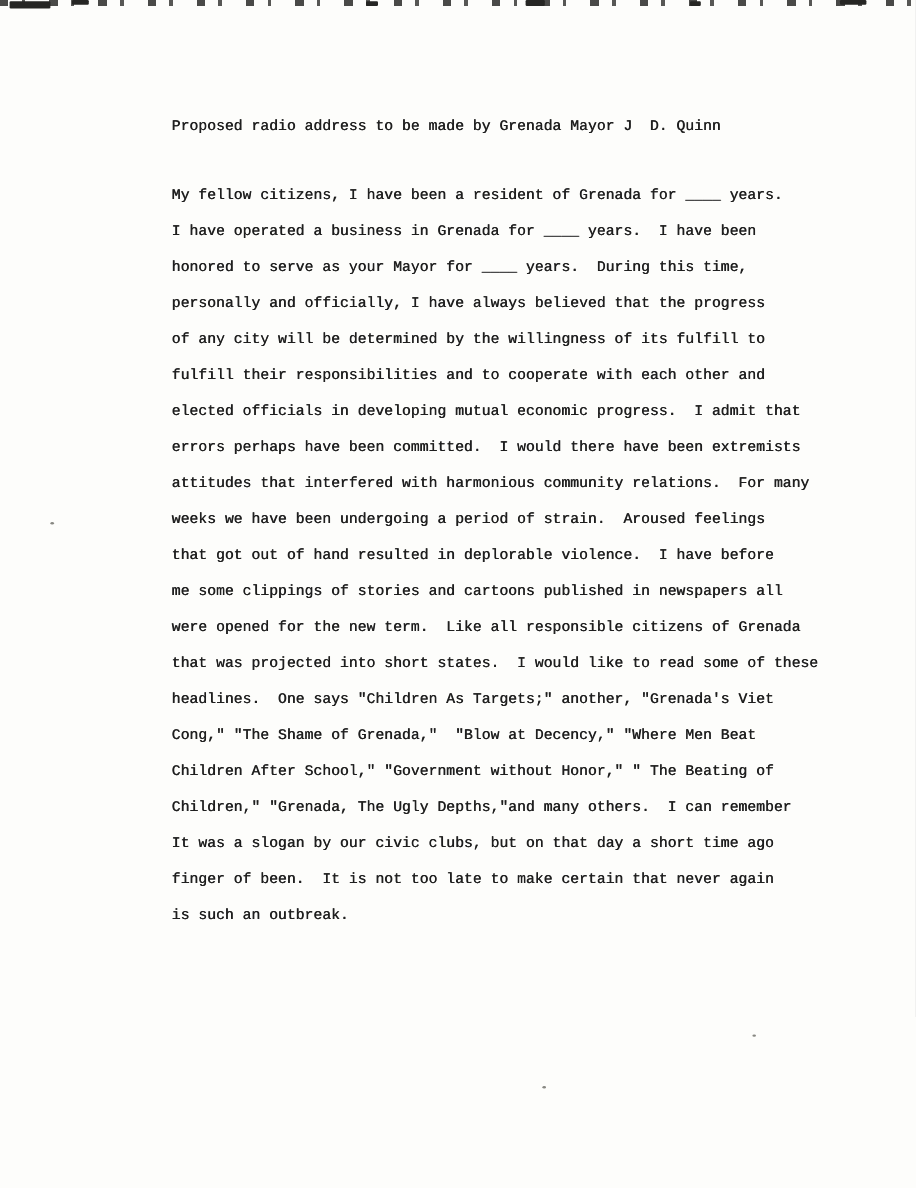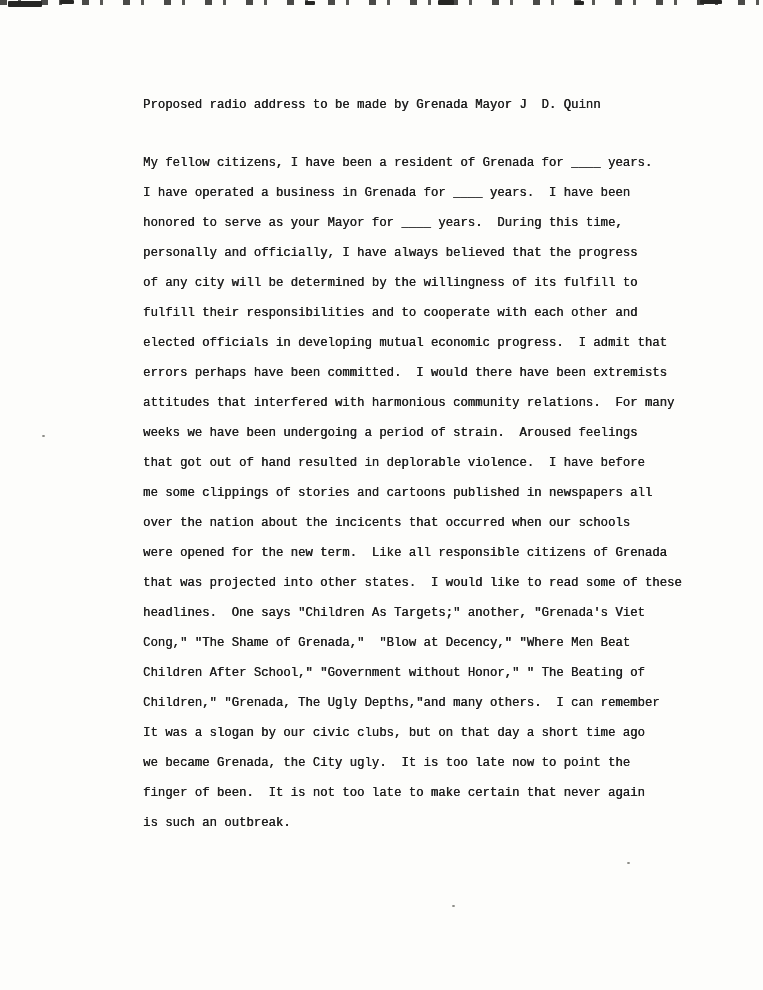--- a/index.html
+++ b/index.html
@@ -90,26 +90,24 @@
       <div class="line">honored to serve as your Mayor for ____ years.  During this time,</div>
       <div class="line">personally and officially, I have always believed that the progress</div>
       <div class="line">of any city will be determined by the willingness of its fulfill to</div>
       <div class="line">fulfill their responsibilities and to cooperate with each other and</div>
       <div class="line">elected officials in developing mutual economic progress.  I admit that</div>
       <div class="line">errors perhaps have been committed.  I would there have been extremists</div>
       <div class="line">attitudes that interfered with harmonious community relations.  For many</div>
       <div class="line">weeks we have been undergoing a period of strain.  Aroused feelings</div>
       <div class="line">that got out of hand resulted in deplorable violence.  I have before</div>
       <div class="line">me some clippings of stories and cartoons published in newspapers all</div>
-      <div class="line">over the nation about the incicents that occurred when our schools</div>
       <div class="line">were opened for the new term.  Like all responsible citizens of Grenada</div>
-      <div class="line">that was projected into other states.  I would like to read some of these</div>
+      <div class="line">that was projected into short states.  I would like to read some of these</div>
       <div class="line">headlines.  One says "Children As Targets;" another, "Grenada's Viet</div>
       <div class="line">Cong," "The Shame of Grenada,"  "Blow at Decency," "Where Men Beat</div>
       <div class="line">Children After School," "Government without Honor," " The Beating of</div>
       <div class="line">Children," "Grenada, The Ugly Depths,"and many others.  I can remember</div>
       <div class="line">It was a slogan by our civic clubs, but on that day a short time ago</div>
-      <div class="line">we became Grenada, the City ugly.  It is too late now to point the</div>
       <div class="line">finger of been.  It is not too late to make certain that never again</div>
       <div class="line">is such an outbreak.</div>
     </div>
 
 </div>
 
 </body></html>

